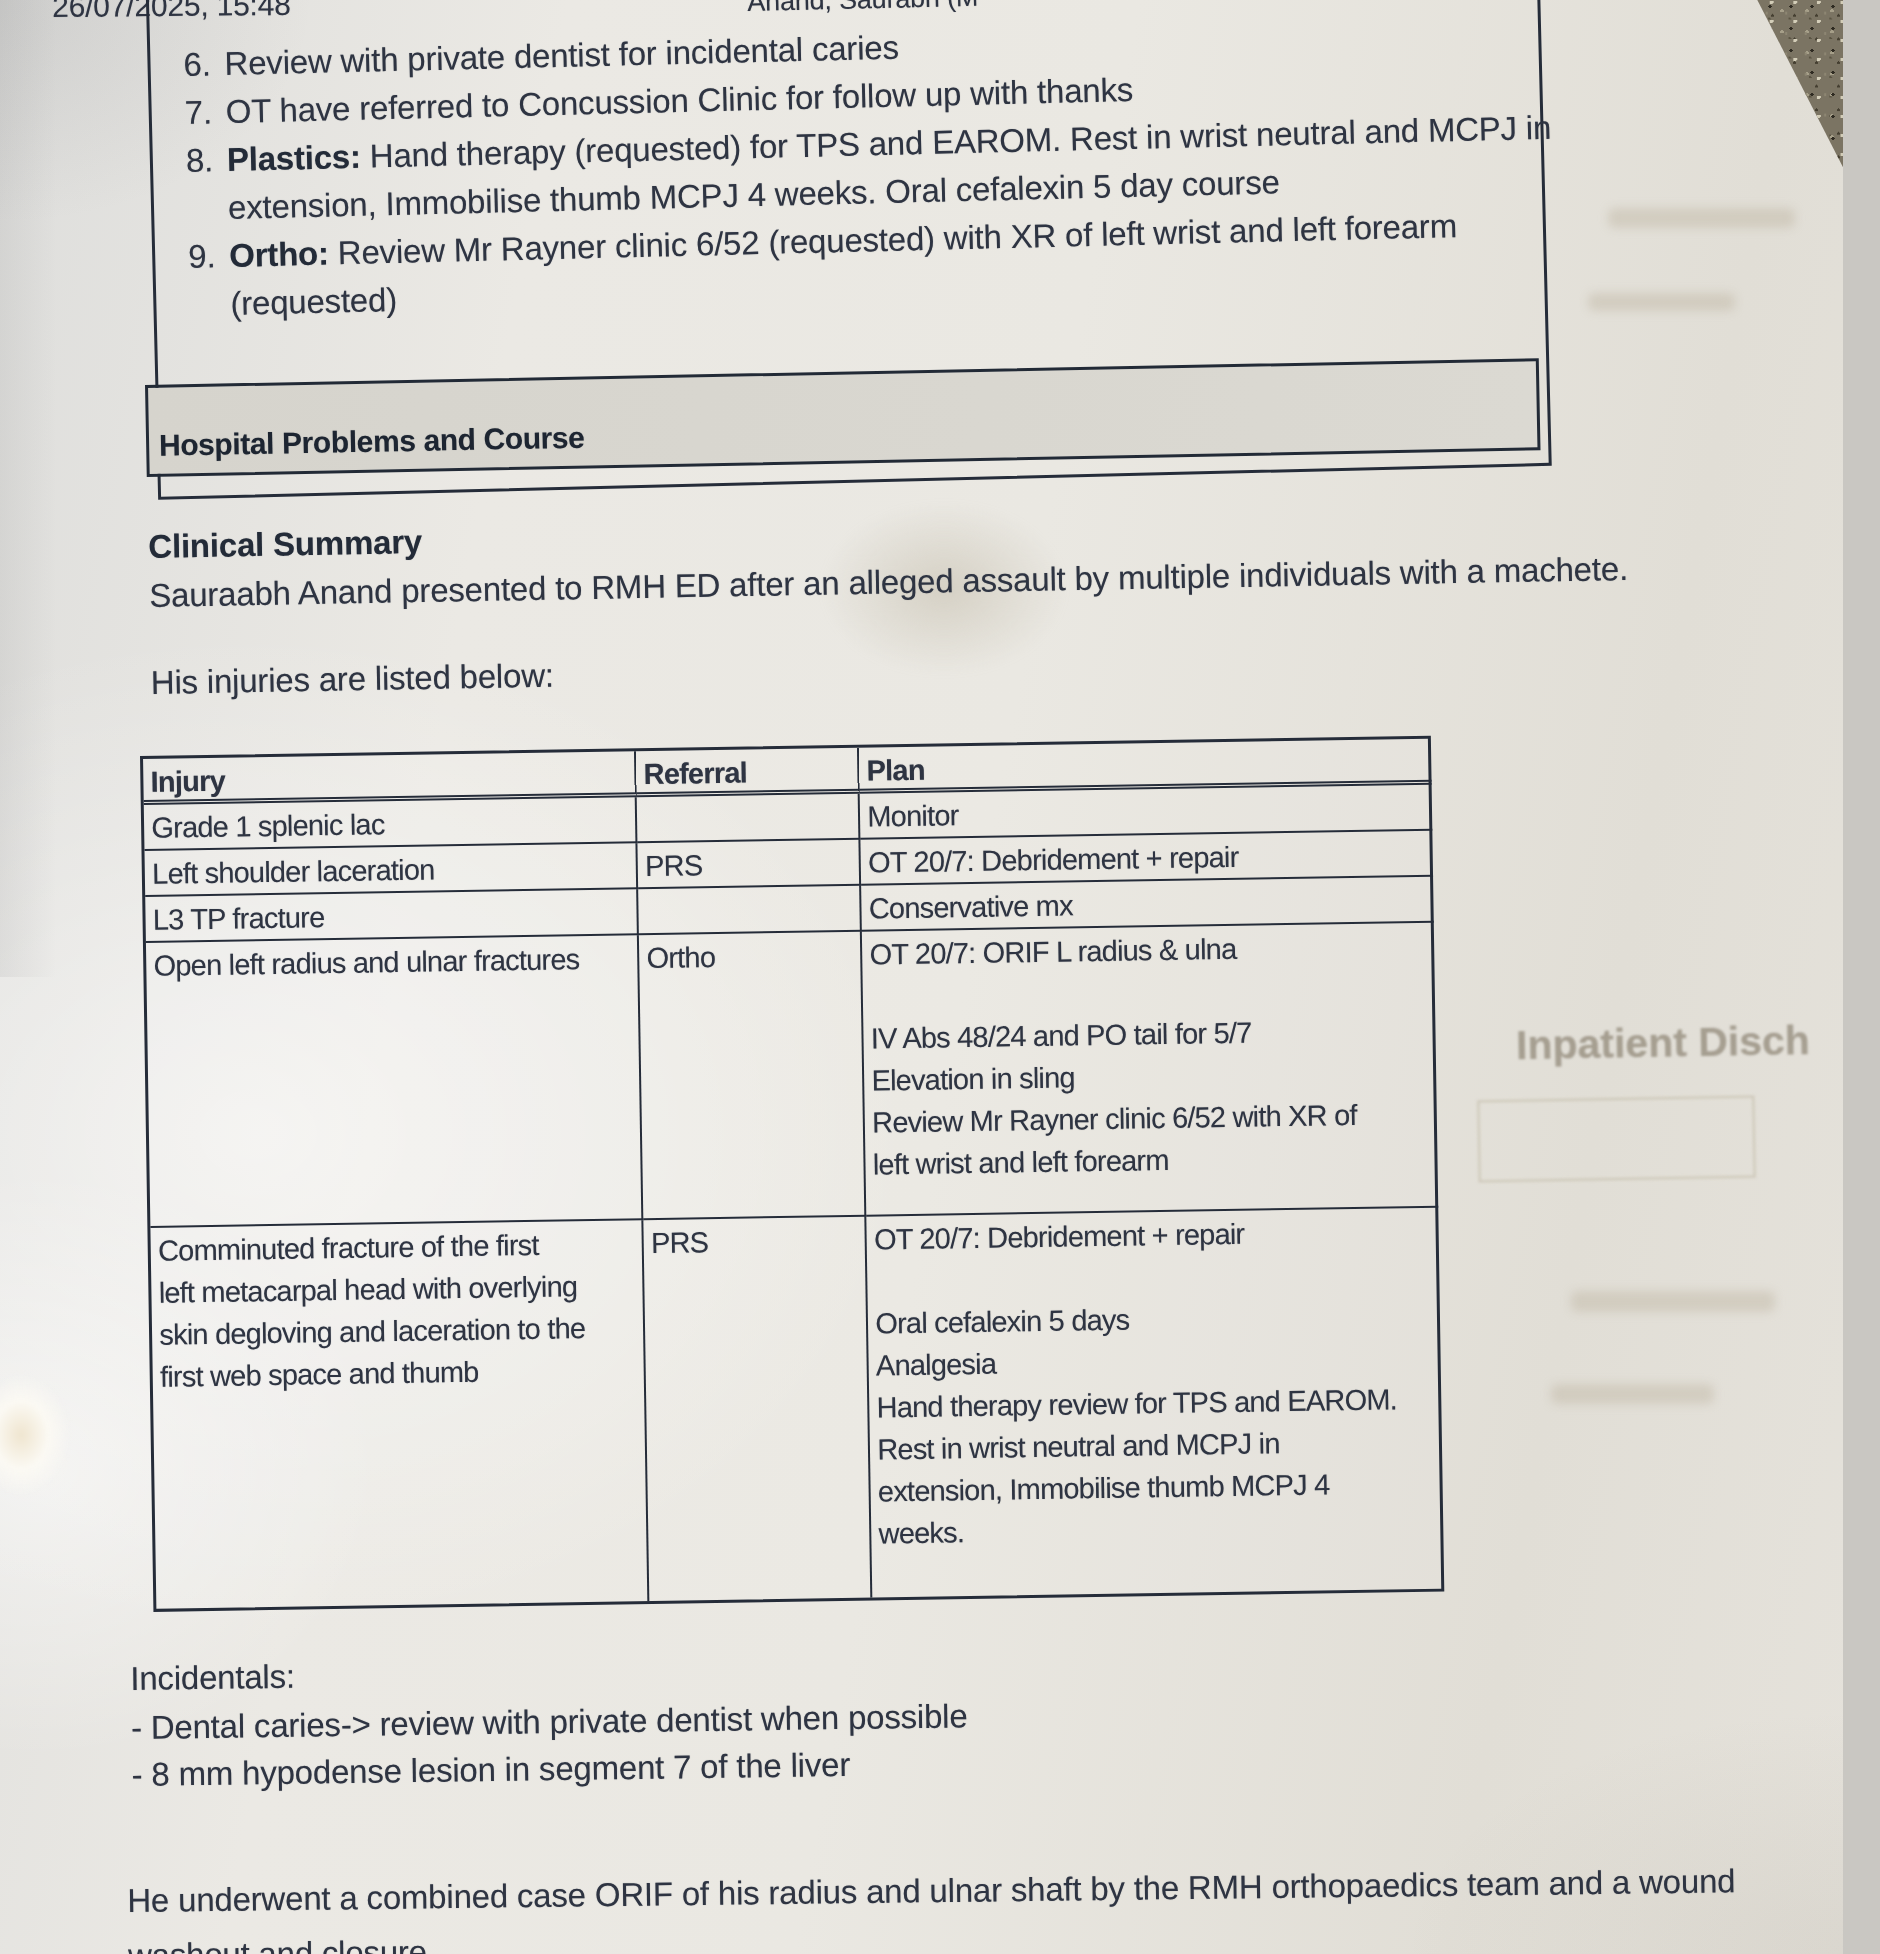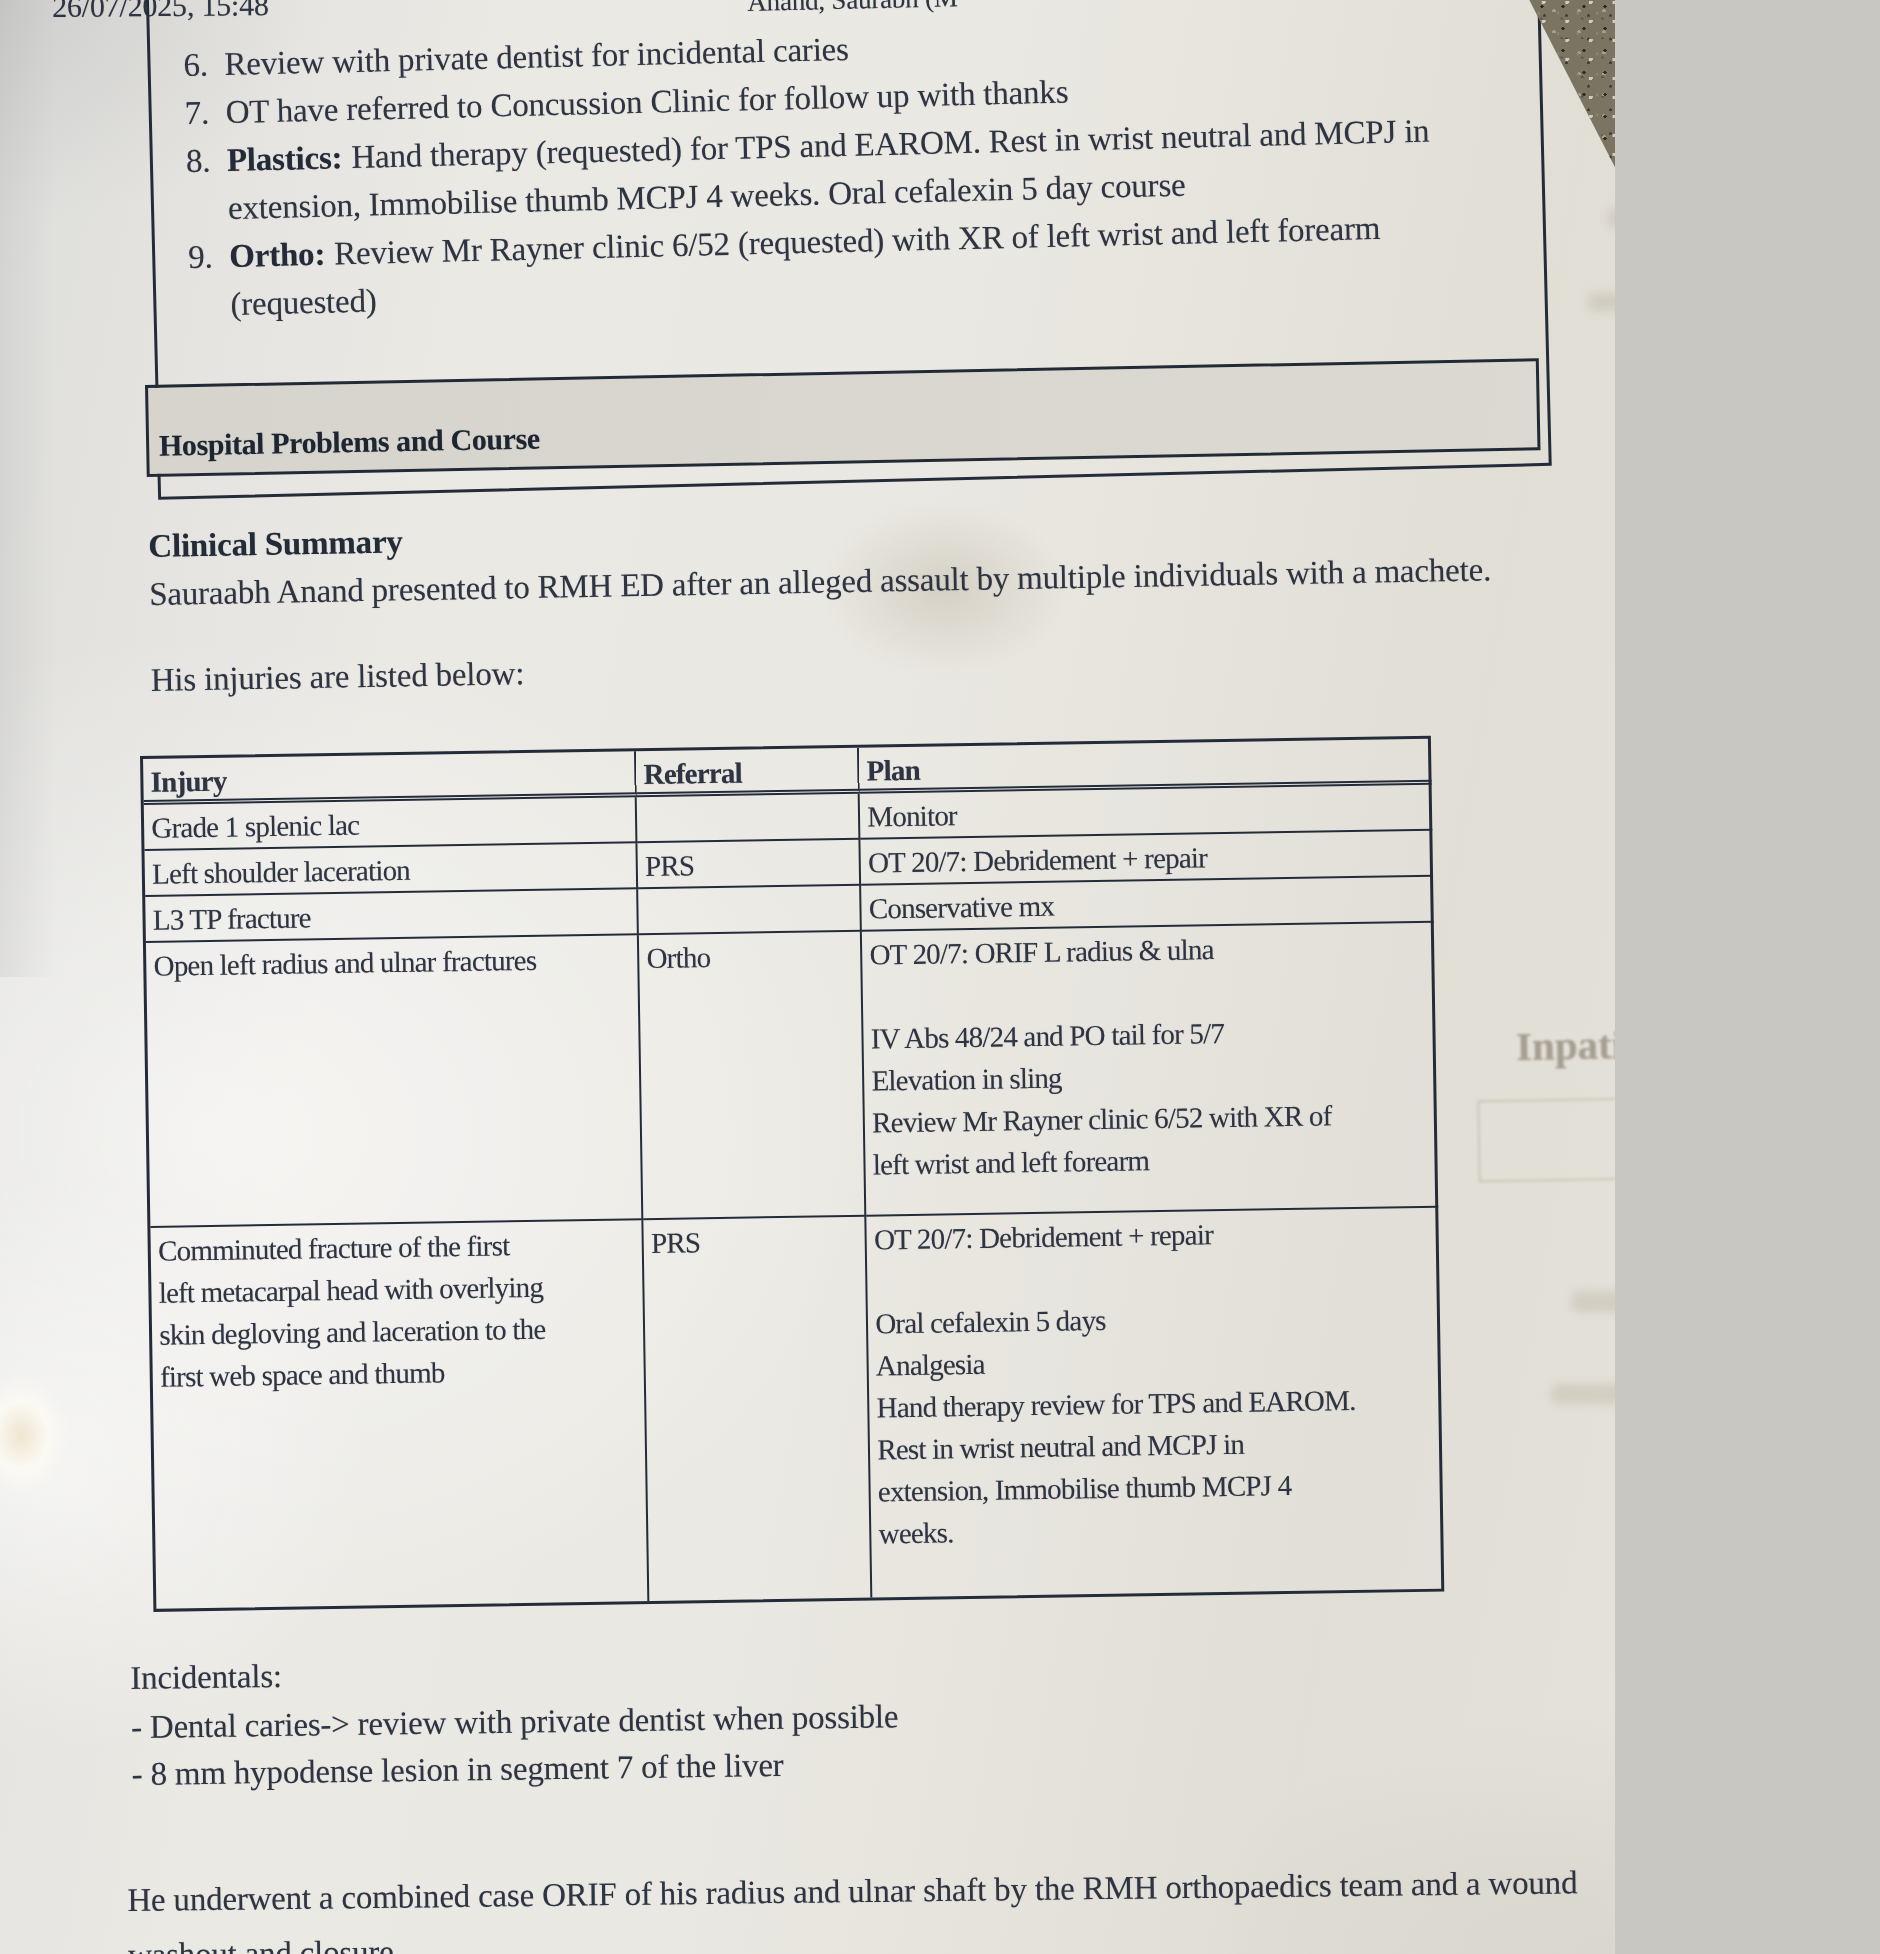--- a/index.html
+++ b/index.html
@@ -1,18 +1,18 @@
 <!DOCTYPE html>
 <html style="font-size:13px"><head>
 <meta charset="utf-8">
 <style>
   html,body{margin:0;padding:0;background:#c9c7c2;}
   .stage{
-    position:relative; width:1615px; height:1955px; overflow:hidden;
-    font-family:Liberation Serif, serif;
+    position:relative; width:1843px; height:1955px; overflow:hidden;
+    font-family:Liberation Sans, sans-serif;
     color:#2e3442; letter-spacing:-0.2px;
     background:
       radial-gradient(1058px 814px at 14% 58%, rgba(255,255,255,0.55), rgba(255,255,255,0) 62%),
       radial-gradient(570px 489px at 2% 75%, rgba(255,255,255,0.55), rgba(255,255,255,0) 60%),
       radial-gradient(733px 407px at 100% 100%, rgba(120,112,95,0.10), rgba(120,112,95,0) 60%),
       radial-gradient(570px 407px at 0% 0%, rgba(110,110,112,0.14), rgba(110,110,112,0) 55%),
       linear-gradient(100deg,#dededc 0%, #ebe9e4 26%, #eae8e2 52%, #e1ded6 82%, #e5e2db 100%);
   }
   .soft{ text-shadow:0 0 1px rgba(46,52,66,0.38); }
   .abs{ position:absolute; }

